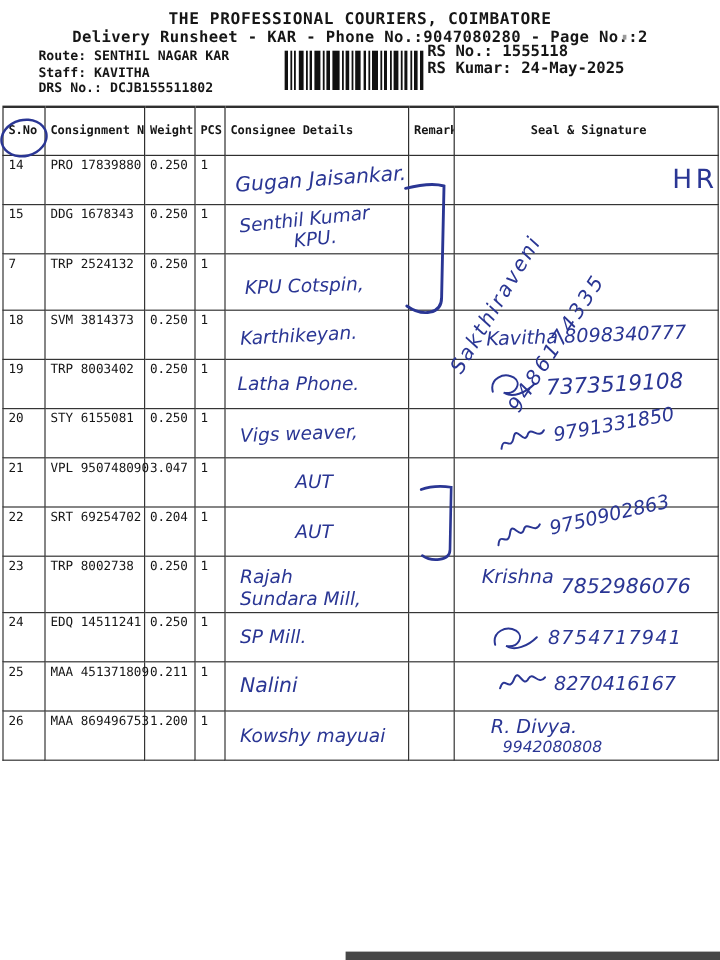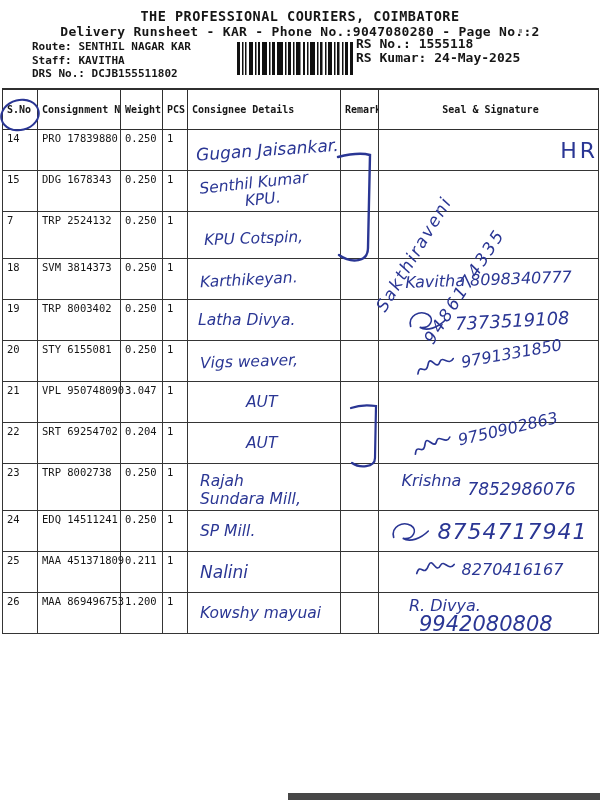--- a/index.html
+++ b/index.html
@@ -49,26 +49,26 @@
   tr[data-sno="19"] .consignee-wrap{padding-left:10px;}
   tr[data-sno="19"] .seal-line{font-size:18px;transform:rotate(-3deg);}
   tr[data-sno="20"] .consignee-wrap{transform:rotate(-2deg);}
   tr[data-sno="20"] .seal-wrap{transform:rotate(-10deg) translateY(-4px);}
   tr[data-sno="21"] .consignee-wrap{padding-left:58px;}
   tr[data-sno="22"] .consignee-wrap{padding-left:58px;}
   tr[data-sno="22"] .seal-wrap{transform:rotate(-13deg) translate(-2px,-10px);}
   tr[data-sno="23"] .consignee-wrap{margin-top:6px;line-height:18px;}
   tr[data-sno="23"] .seal-wrap .l1{transform:translateY(-4px);}
   tr[data-sno="23"] .seal-wrap .l2{font-size:17px;transform:translateY(5px);}
-  tr[data-sno="24"] .seal-line{font-size:22px;letter-spacing:1px;}
+  tr[data-sno="24"] .seal-line{font-size:16px;letter-spacing:1px;}
   tr[data-sno="25"] .consignee-wrap{font-size:17px;}
   tr[data-sno="25"] .seal-wrap{transform:translateY(-3px);text-align:right;}
   tr[data-sno="26"] .seal-wrap{flex-direction:column;align-items:flex-start;gap:0;
        padding-left:30px;justify-content:flex-end;line-height:18px;}
-  tr[data-sno="26"] .seal-wrap .l2{margin-left:10px;font-size:21px;}
+  tr[data-sno="26"] .seal-wrap .l2{margin-left:10px;font-size:13px;}
   
   .circle-14{position:absolute;left:0px;top:99px;width:36px;height:28px;
       border:2px solid #2a3694;border-radius:50%;transform:rotate(-14deg);}
   .bracket{position:absolute;}
   .diag-sign{position:absolute;font-family:"DejaVu Sans",sans-serif;font-style:italic;
       color:#2a3694;white-space:nowrap;}
   .diag-name{left:380px;top:300px;font-size:17px;letter-spacing:2px;
       transform:rotate(-59deg);transform-origin:0 50%;}
   .diag-phone{left:428px;top:332px;font-size:17px;letter-spacing:2.5px;
       transform:rotate(-57deg);transform-origin:0 50%;}
@@ -252,21 +252,21 @@
             <div class="printed">TRP 8003402</div>
           </td>
           <td>
             <div class="printed">0.250</div>
           </td>
           <td>
             <div class="printed">1</div>
           </td>
           <td>
             <div class="consignee-wrap hw">
-              <div class="l1">Latha Divya.</div>
+              <div class="l1">Latha Phone.</div>
             </div>
           </td>
           <td></td>
           <td>
             <div class="seal-wrap hw">
               <svg viewBox="0 0 46 26" width="42" height="24" class="scribble">
                 <path d="M4,20 C1,8 14,2 23,7 C31,12 25,23 14,21 C22,26 34,21 42,13" fill="none" stroke="#2a3694" stroke-width="1.8" stroke-linecap="round"></path>
               </svg>
               <span class="seal-line l1">7373519108</span>
             </div>

